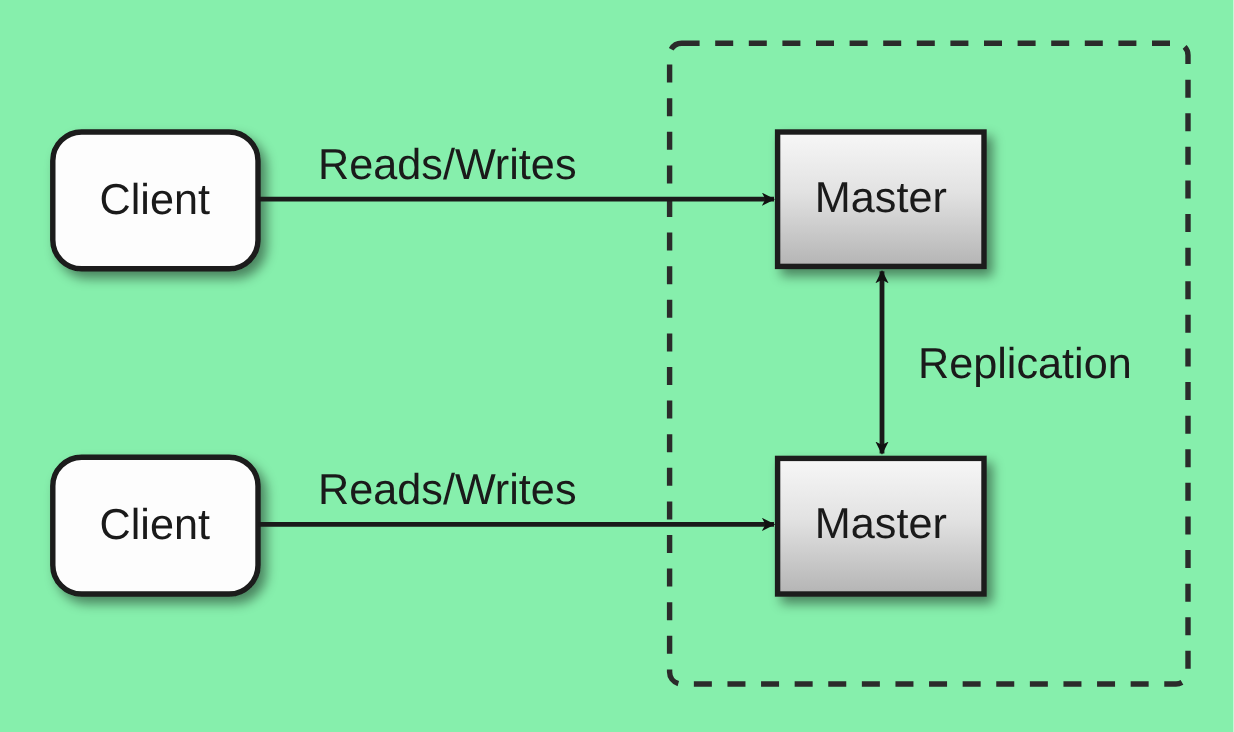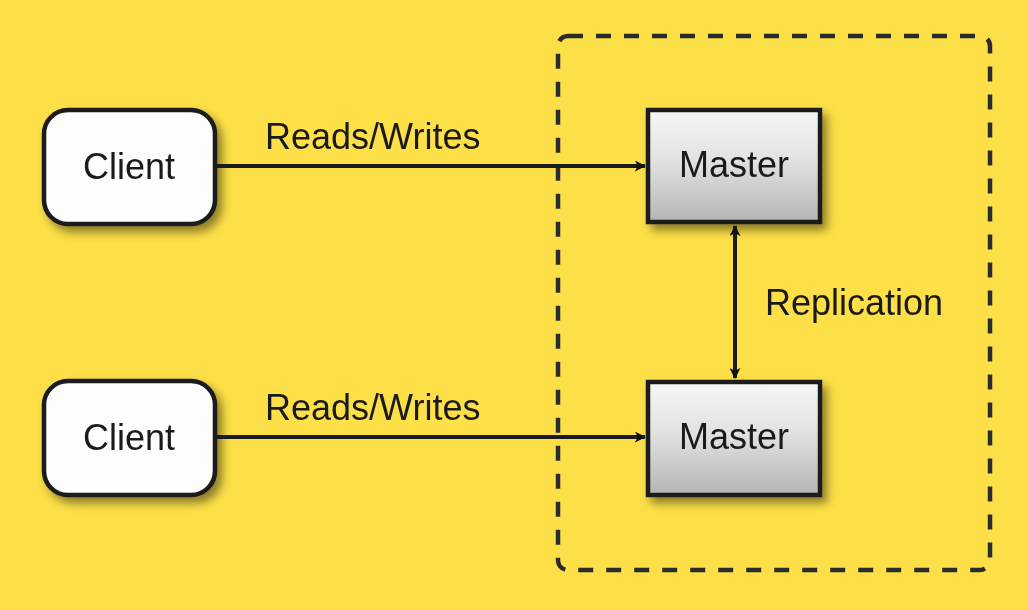--- a/index.html
+++ b/index.html
@@ -4,21 +4,21 @@
 <style>
   html, body {
     margin: 0;
     padding: 0;
     background: #ffffff;
   }
   #canvas {
     position: relative;
     width: 1028px;
     height: 610px;
-    background: #fde047;
+    background: #86efac;
     font-family: "Liberation Sans", sans-serif;
     overflow: hidden;
   }
   #diagram-svg {
     position: absolute;
     left: 0;
     top: 0;
     width: 1028px;
     height: 610px;
   }

